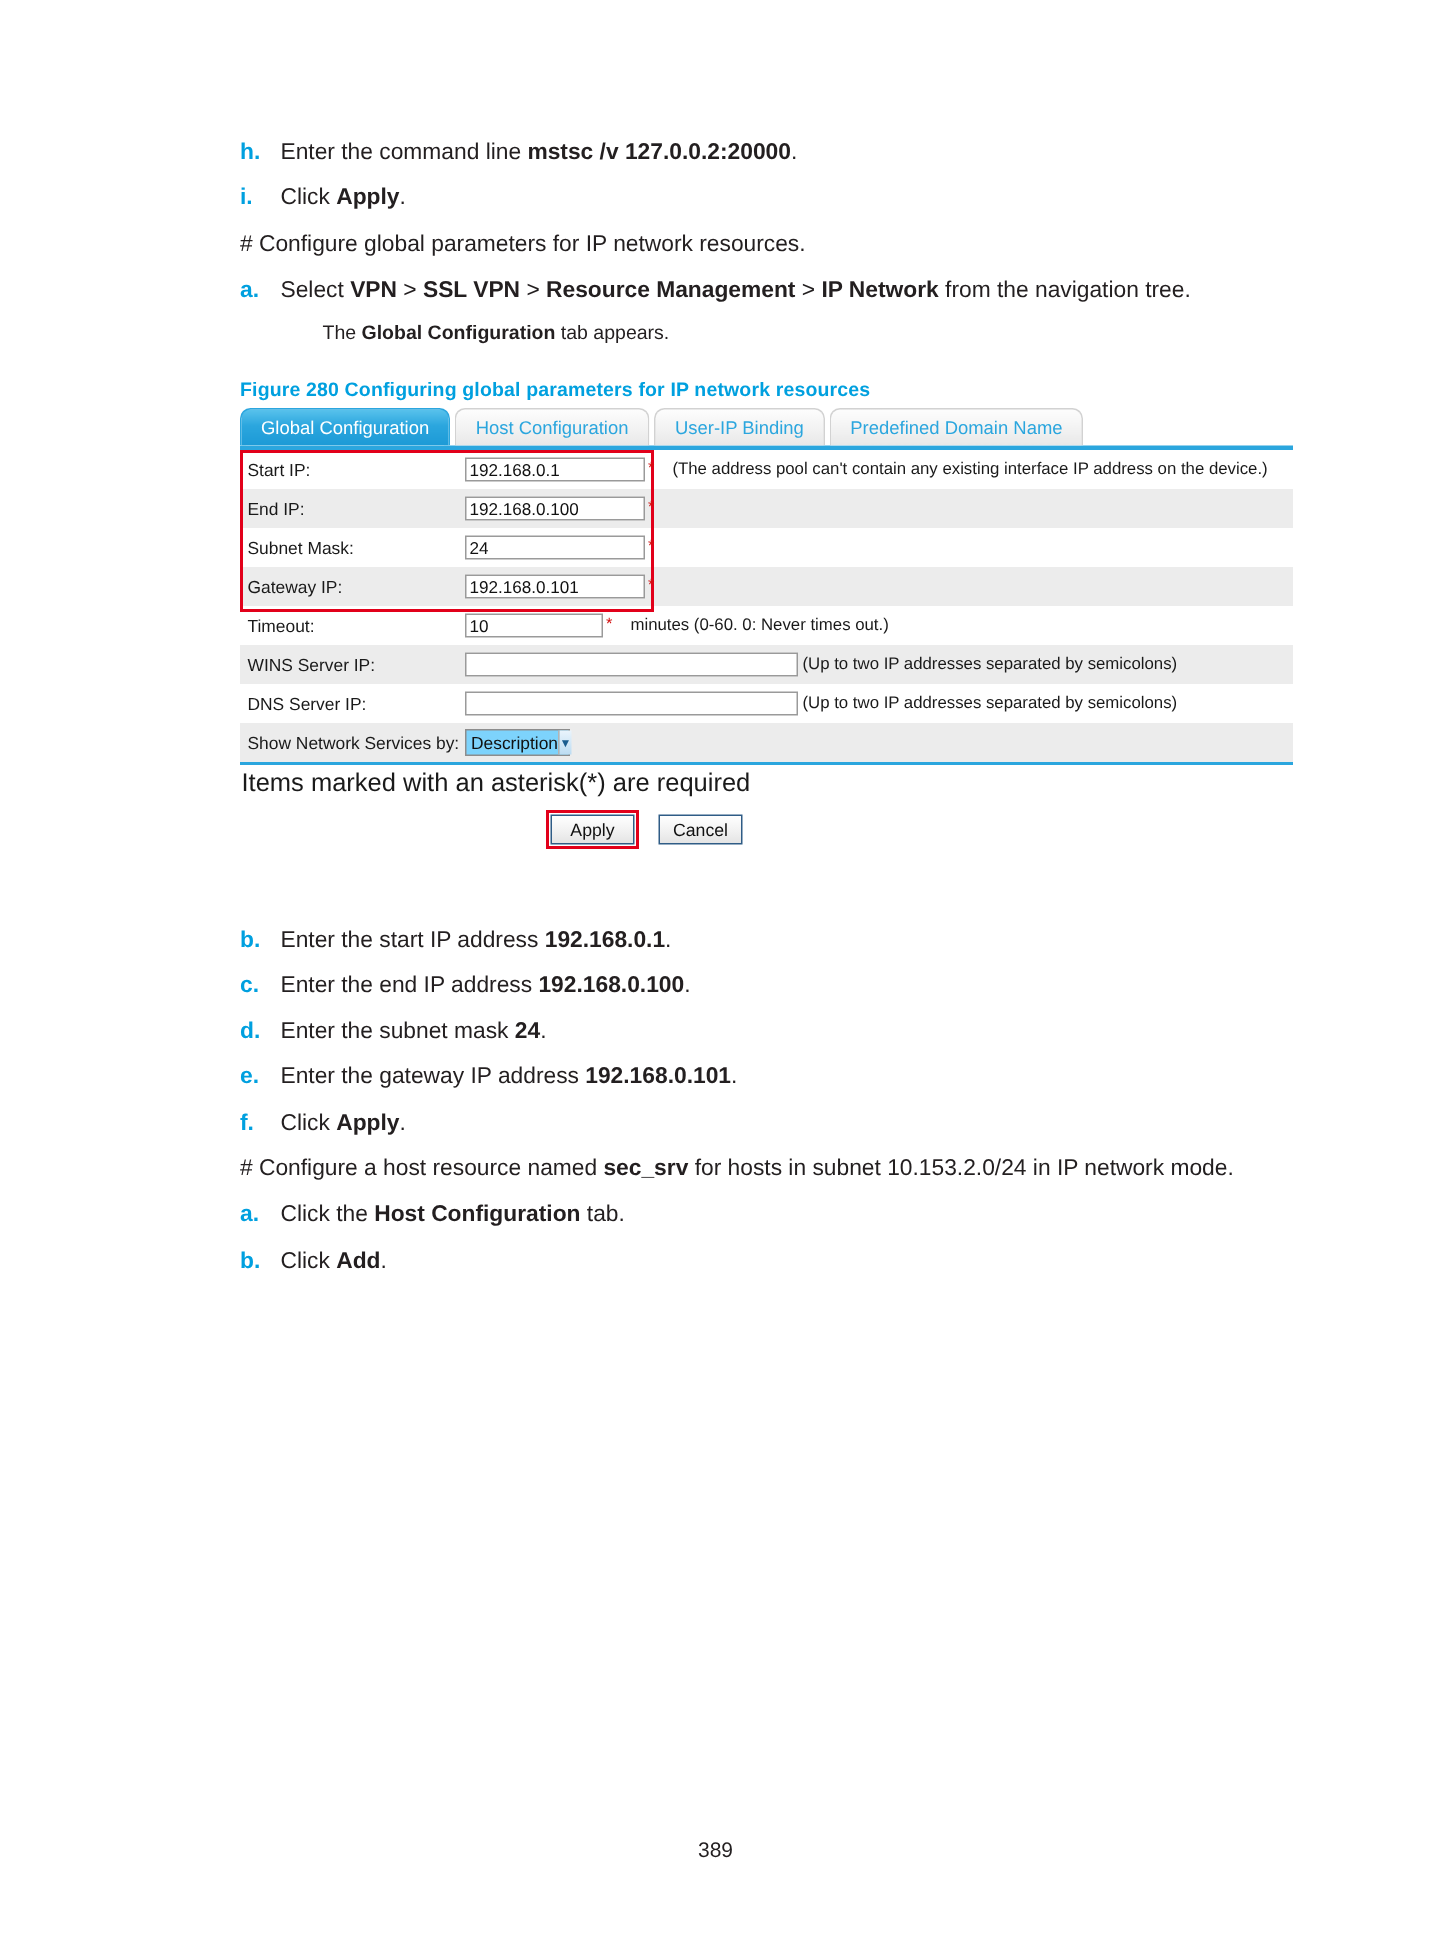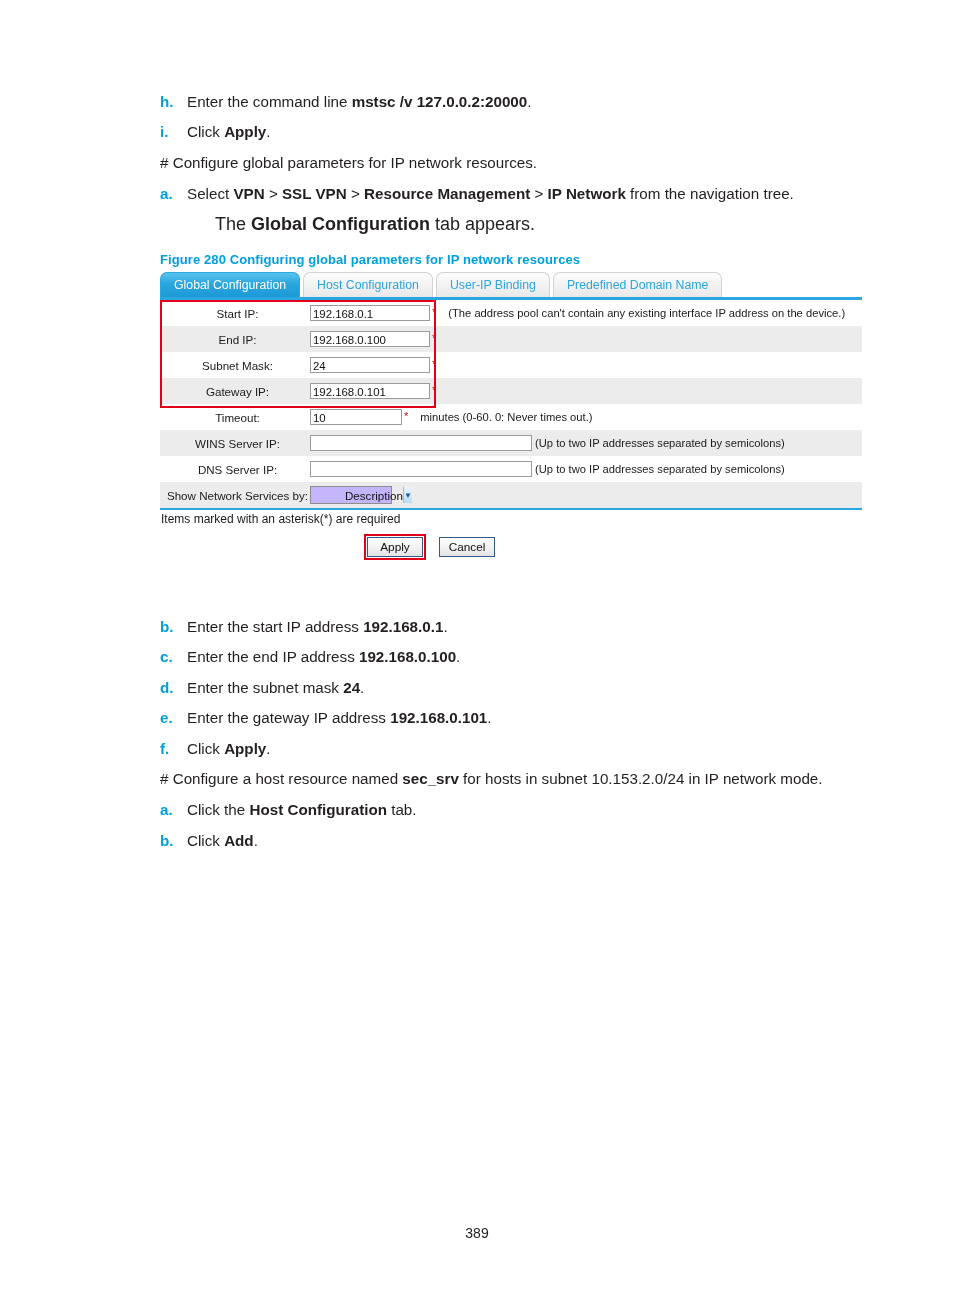--- a/index.html
+++ b/index.html
@@ -45,21 +45,21 @@
     font-size: 15.2px;
   }
   .step-body { flex: 1; }
   .plain {
     font-size: 15.2px;
     line-height: 1.32;
     margin-bottom: 11px;
     padding-left: 0px;
   }
   .substep-note {
-    font-size: 18px;
+    font-size: 13px;
     margin-bottom: 11px;
     padding-left: 55px;
   }
   b, .b { font-weight: bold; }
 
   
   .fig-caption {
     position: absolute;
     left: 160px;
     top: 252px;
@@ -128,21 +128,20 @@
     box-sizing: border-box;
   }
   .row.alt { background: #ececec; }
   .row.white { background: #ffffff; }
   .lbl {
     width: 150px;
     flex: 0 0 150px;
     padding-left: 5px;
     box-sizing: border-box;
     font-size: 11.6px;
-    text-align: center;
   }
   .lbl.cb {
     display: flex;
     align-items: center;
     padding-left: 13px;
   }
   .cbox {
     width: 11px;
     height: 11px;
     border: 1px solid #4b6a8f;
@@ -185,43 +184,42 @@
     font-size: 11.6px;
     margin-left: 0px;
   }
 
   
   .sel {
     display: inline-flex;
     align-items: center;
     height: 18px;
     border: 1px solid #8d8d8d;
-    background: #c4b5fd;
+    background: #7dd3fc;
     font-size: 11.6px;
     box-sizing: border-box;
-    width: 82px;
+    width: 70px;
     justify-content: space-between;
-    padding-left: 31px;
   }
   .sel-val { padding-left: 3px; color:#111; }
   .sel-arrow {
     width: 15px;
     height: 16px;
     background: linear-gradient(to bottom, #eaf4fc, #bcdcf2);
     border-left: 1px solid #b4b4b4;
     display: flex;
     align-items: center;
     justify-content: center;
     font-size: 8px;
     color: #1a5d8f;
   }
 
   
   .req-note {
-    font-size: 12px;
+    font-size: 17px;
     margin-top: 2px;
     padding-left: 1px;
     color: #1a1a1a;
   }
 
   
   .btnrow {
     display: flex;
     justify-content: center;
     gap: 10px;

